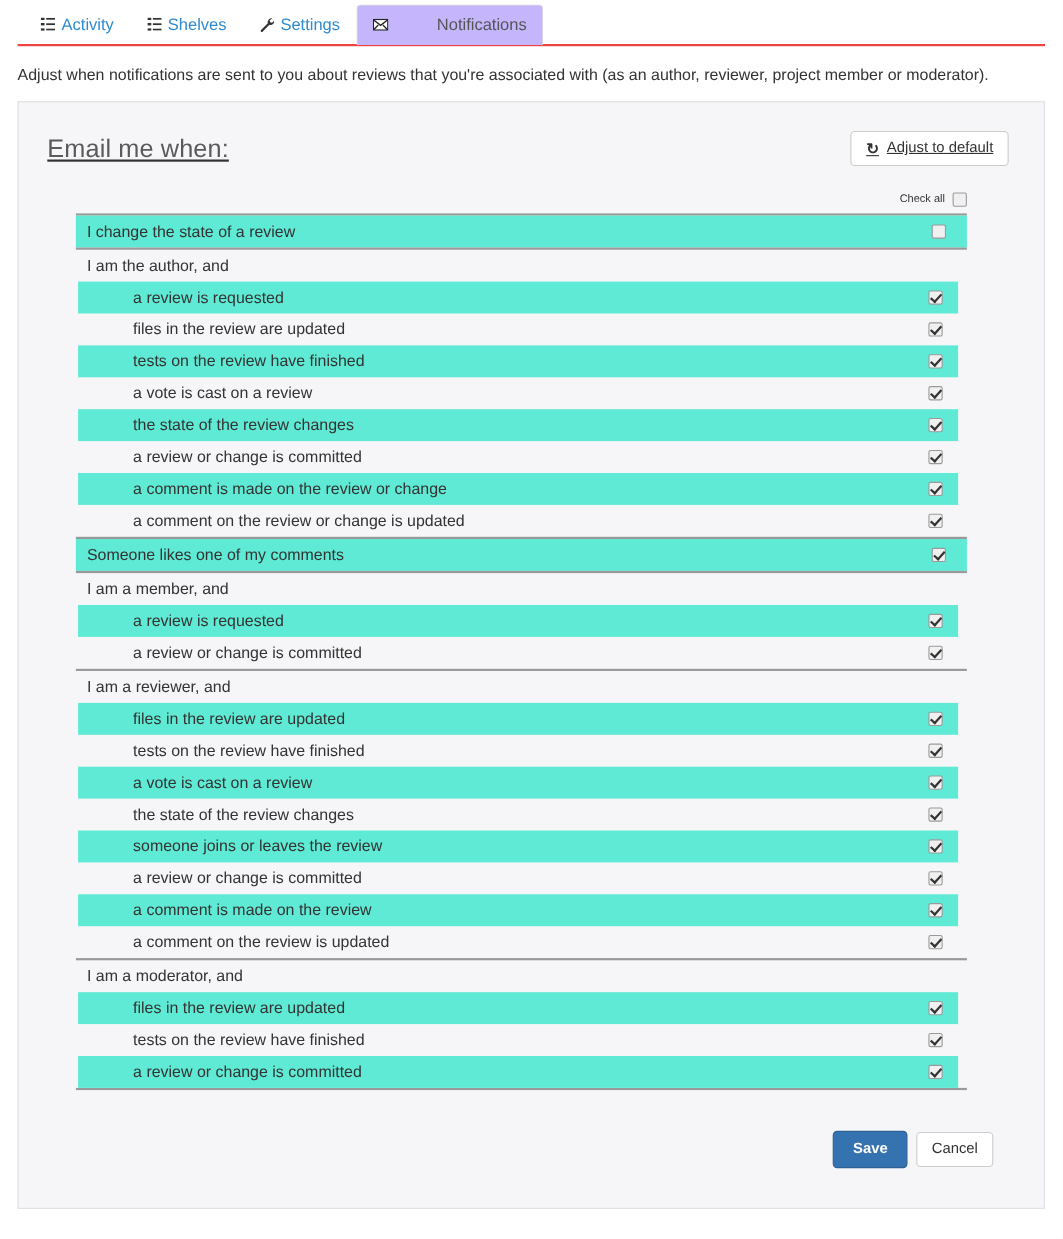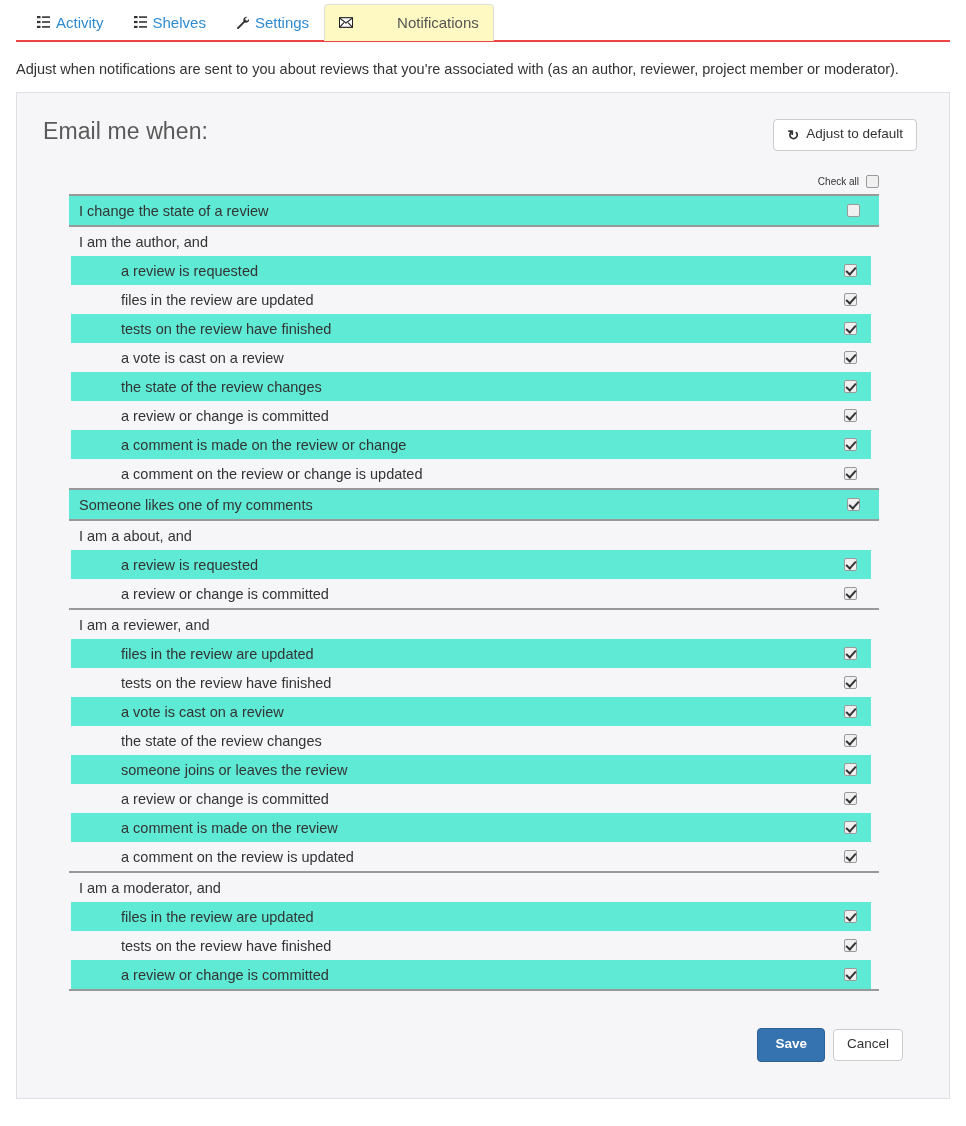--- a/index.html
+++ b/index.html
@@ -38,21 +38,21 @@
     color: #2e8bd0;
     cursor: pointer;
     border: 1px solid transparent;
     border-bottom: none;
     margin-bottom: -1px;
     border-radius: 4px 4px 0 0;
     white-space: nowrap;
     text-decoration: none;
   }
   .tab.active {
-    background: #fef9c3;
+    background: #c4b5fd;
     border-color: #dddddd;
     color: #555555;
     cursor: default;
     gap: 44px;
   }
   .tab .tico {
     color: #333333;
     font-size: 13px;
     line-height: 1;
     display: inline-flex;
@@ -72,22 +72,24 @@
   .panel {
     margin: 13px 16px 0 16px;
     border: 1px solid #e0e0e4;
     background: #f6f6f8;
     height: 1007px;
     box-sizing: border-box;
     position: relative;
   }
   .panel-head {
     display: flex;
+    align-items: center;
     justify-content: space-between;
     padding: 26px 32px 0 26px;
+    text-decoration: underline;
   }
   .panel-title {
     font-size: 23px;
     font-weight: 400;
     color: #5a5a5a;
     line-height: 1.1;
     margin: 0;
     letter-spacing: .1px;
   }
   .btn {
@@ -342,21 +344,21 @@
         <div class="grp">
           <div class="row toplevel alt">
             <span class="lbl">Someone likes one of my comments</span>
             <span class="cbcell">
               <span class="cb checked"></span>
             </span>
           </div>
         </div>
         <div class="grp">
           <div class="row header">
-            <span class="lbl">I am a about, and</span>
+            <span class="lbl">I am a member, and</span>
             <span class="cbcell"></span>
           </div>
           <div class="row indent alt">
             <span class="lbl">a review is requested</span>
             <span class="cbcell">
               <span class="cb checked"></span>
             </span>
           </div>
           <div class="row indent">
             <span class="lbl">a review or change is committed</span>

